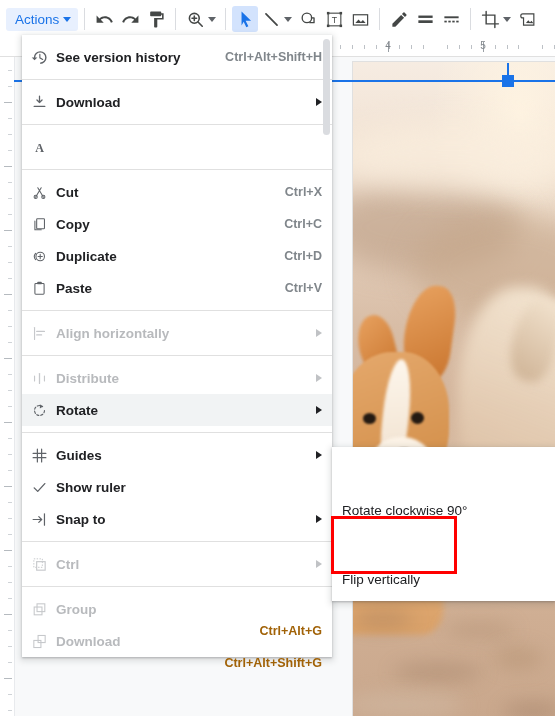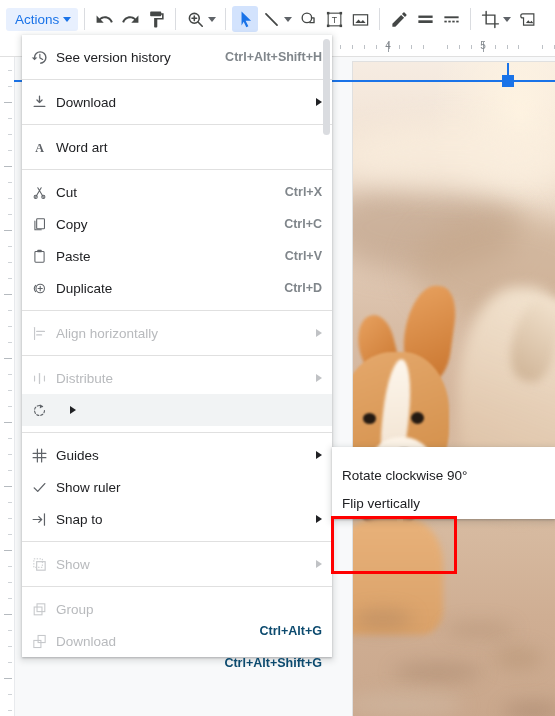--- a/index.html
+++ b/index.html
@@ -306,29 +306,29 @@
     width: 34px;
     min-width: 34px;
     display: flex;
     align-items: center;
     justify-content: center;
     color: #5f6368;
   }
   .mi.disabled .mi-icon { color: #c6c8cb; }
   .mi-icon svg { display: block; }
 
-  .mi-label { flex: 1; }
+  .mi-label { flex: 1; font-weight: bold; }
 
   .mi-shortcut {
     color: #80868b;
     font-size: 12.5px;
     font-weight: bold;
     margin-left: 18px;
   }
-  .mi.disabled .mi-shortcut { color: #0c4a6e; margin-top: 44px; }
+  .mi.disabled .mi-shortcut { color: #a16207; margin-top: 44px; }
 
   .mi-arrow {
     width: 0; height: 0;
     border-top: 4.5px solid transparent;
     border-bottom: 4.5px solid transparent;
     border-left: 6px solid #202124;
     margin-left: 14px;
   }
   .mi.disabled .mi-arrow { border-left-color: #c0c2c5; }
 
@@ -353,27 +353,28 @@
     left: 332px; top: 447px;
     width: 223px;
     background: #ffffff;
     box-shadow: 0 2px 6px 2px rgba(60,64,67,0.15), 0 1px 2px rgba(60,64,67,0.3);
     padding: 8px 0;
     box-sizing: border-box;
     z-index: 60;
   }
   .smi {
     display: flex;
-    align-items: flex-end;
+    align-items: center;
     height: 28px;
     padding: 0 12px 0 10px;
     font-size: 13.5px;
     color: #202124;
     cursor: pointer;
     white-space: nowrap;
+    margin-top: 41px;
   }
 
   .redbox {
     position: absolute;
     left: 331px; top: 516px;
     width: 126px; height: 58px;
     border: 3px solid #ff0000;
     box-sizing: border-box;
     z-index: 70;
     pointer-events: none;
@@ -635,21 +636,20 @@
           <span class="mi-label">Download</span>
           <span class="mi-arrow"></span>
         </div>
         <div class="mi-sep"></div>
         <div class="mi">
           <span class="mi-icon">
             <svg width="17" height="17" viewBox="0 0 24 24">
               <text x="12" y="18" font-size="17" font-family="Liberation Serif, serif" font-weight="bold" text-anchor="middle" fill="currentColor">A</text>
             </svg>
           </span>
-          <span class="mi-label">Word art</span>
         </div>
         <div class="mi-sep"></div>
         <div class="mi">
           <span class="mi-icon">
             <svg width="17" height="17" viewBox="0 0 24 24">
               <path d="M9.6 5.2l8 13.4M14.4 5.2l-8 13.4" fill="none" stroke="currentColor" stroke-width="1.5" stroke-linecap="round"></path>
               <circle cx="6.6" cy="18.2" r="2.2" fill="none" stroke="currentColor" stroke-width="1.5"></circle>
               <circle cx="17.4" cy="18.2" r="2.2" fill="none" stroke="currentColor" stroke-width="1.5"></circle>
             </svg>
           </span>
@@ -662,38 +662,38 @@
               <rect x="8" y="4" width="11" height="14" rx="1" fill="none" stroke="currentColor" stroke-width="1.5"></rect>
               <path d="M5.5 7v12.5h9" fill="none" stroke="currentColor" stroke-width="1.5" stroke-linecap="round"></path>
             </svg>
           </span>
           <span class="mi-label">Copy</span>
           <span class="mi-shortcut">Ctrl+C</span>
         </div>
         <div class="mi">
           <span class="mi-icon">
             <svg width="17" height="17" viewBox="0 0 24 24">
-              <rect x="5.5" y="5" width="13" height="15" rx="1.2" fill="none" stroke="currentColor" stroke-width="1.5"></rect>
-              <rect x="9" y="2.5" width="6" height="3.6" rx="0.8" fill="currentColor"></rect>
-            </svg>
-          </span>
-          <span class="mi-label">Paste</span>
-          <span class="mi-shortcut">Ctrl+V</span>
-        </div>
-        <div class="mi">
-          <span class="mi-icon">
-            <svg width="17" height="17" viewBox="0 0 24 24">
               <circle cx="13" cy="12" r="6" fill="none" stroke="currentColor" stroke-width="1.5"></circle>
               <path d="M13 9v6M10 12h6" stroke="currentColor" stroke-width="1.5" stroke-linecap="round"></path>
               <path d="M6.5 7.5a7 7 0 000 9" fill="none" stroke="currentColor" stroke-width="1.5" stroke-linecap="round"></path>
             </svg>
           </span>
           <span class="mi-label">Duplicate</span>
           <span class="mi-shortcut">Ctrl+D</span>
         </div>
+        <div class="mi">
+          <span class="mi-icon">
+            <svg width="17" height="17" viewBox="0 0 24 24">
+              <rect x="5.5" y="5" width="13" height="15" rx="1.2" fill="none" stroke="currentColor" stroke-width="1.5"></rect>
+              <rect x="9" y="2.5" width="6" height="3.6" rx="0.8" fill="currentColor"></rect>
+            </svg>
+          </span>
+          <span class="mi-label">Paste</span>
+          <span class="mi-shortcut">Ctrl+V</span>
+        </div>
         <div class="mi-sep"></div>
         <div class="mi disabled">
           <span class="mi-icon">
             <svg width="17" height="17" viewBox="0 0 24 24">
               <path d="M5 3.5v17" stroke="currentColor" stroke-width="1.6" stroke-linecap="round"></path>
               <path d="M8 9h11M8 14h7" stroke="currentColor" stroke-width="1.6" stroke-linecap="round"></path>
             </svg>
           </span>
           <span class="mi-label">Align horizontally</span>
           <span class="mi-arrow"></span>
@@ -709,20 +709,21 @@
           <span class="mi-label">Distribute</span>
           <span class="mi-arrow"></span>
         </div>
         <div class="mi highlight">
           <span class="mi-icon">
             <svg width="17" height="17" viewBox="0 0 24 24">
               <path d="M19 12a7 7 0 11-2.6-5.45" fill="none" stroke="currentColor" stroke-width="1.6" stroke-linecap="round" stroke-dasharray="3.2 2.6"></path>
               <path d="M12.5 3.2l4.4 3-4.4 3z" fill="currentColor"></path>
             </svg>
           </span>
+          <span class="mi-label">Rotate</span>
           <span class="mi-arrow"></span>
         </div>
         <div class="mi-sep"></div>
         <div class="mi">
           <span class="mi-icon">
             <svg width="17" height="17" viewBox="0 0 24 24">
               <path d="M9 3v18M15 3v18M3 9h18M3 15h18" stroke="currentColor" stroke-width="1.7" stroke-linecap="round"></path>
             </svg>
           </span>
           <span class="mi-label">Guides</span>
@@ -748,21 +749,21 @@
           <span class="mi-arrow"></span>
         </div>
         <div class="mi-sep"></div>
         <div class="mi disabled">
           <span class="mi-icon">
             <svg width="17" height="17" viewBox="0 0 24 24">
               <rect x="8" y="8" width="12" height="12" fill="none" stroke="currentColor" stroke-width="1.6"></rect>
               <rect x="4" y="4" width="12" height="12" fill="none" stroke="currentColor" stroke-width="1.4" stroke-dasharray="2 2"></rect>
             </svg>
           </span>
-          <span class="mi-label">Show</span>
+          <span class="mi-label">Ctrl</span>
           <span class="mi-arrow"></span>
         </div>
         <div class="mi-sep"></div>
         <div class="mi disabled">
           <span class="mi-icon">
             <svg width="17" height="17" viewBox="0 0 24 24">
               <rect x="8.5" y="4" width="11" height="11" fill="none" stroke="currentColor" stroke-width="1.5"></rect>
               <rect x="4.5" y="8.5" width="11" height="11" fill="none" stroke="currentColor" stroke-width="1.5"></rect>
             </svg>
           </span>

